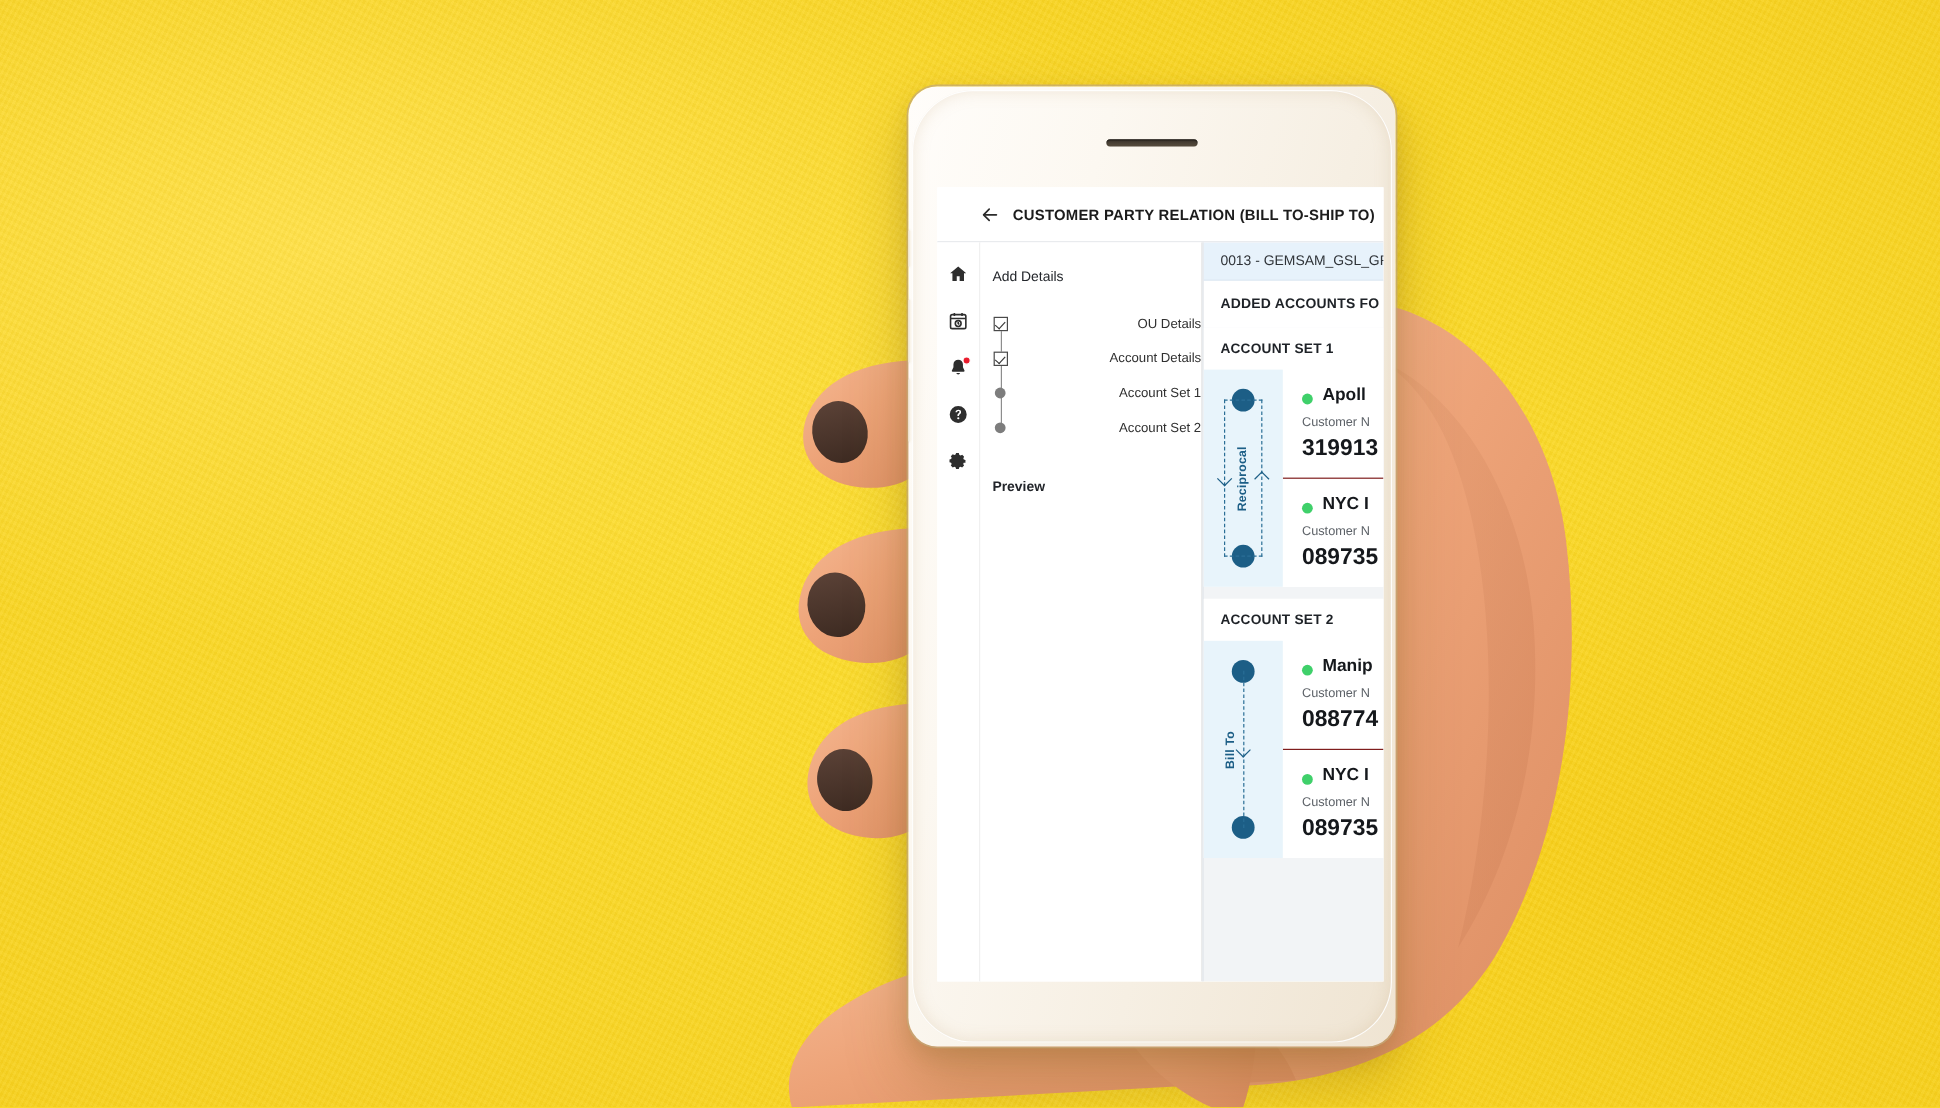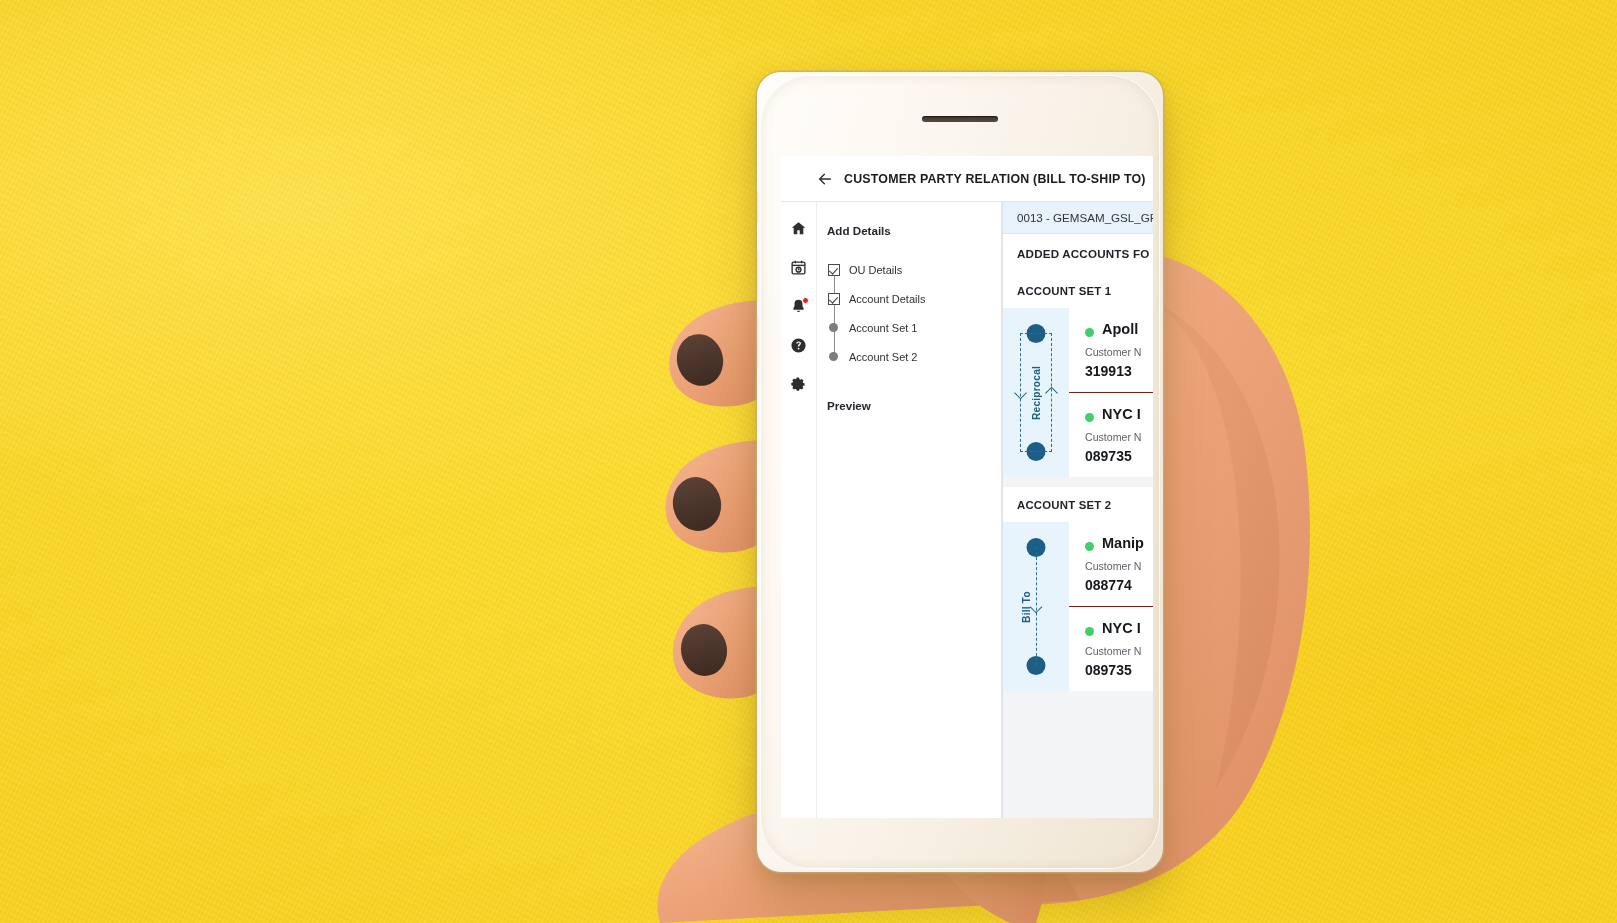--- a/index.html
+++ b/index.html
@@ -136,41 +136,42 @@
   
   #stepper {
     width: 185px;
     background: #fff;
     border-right: 1px solid #e6e6e6;
     padding: 22px 0 0 10px;
     flex: none;
   }
   .step-heading {
     font-size: 11.6px;
-    font-weight: 700;
+    font-weight: 400;
     color: #23262b;
     margin-bottom: 18px;
   }
   #steps { position: relative; padding-bottom: 6px; }
   #steps::before{
     content:"";
     position:absolute;
     left: 6.5px;
     top: 14px;
     bottom: 22px;
     width: 1.2px;
     background: #8d8d8d;
   }
   .step {
     display: flex;
     align-items: center;
     gap: 9px;
     height: 29px;
     position: relative;
     cursor: pointer;
+    justify-content: space-between;
   }
   .step-marker { width: 13px; height: 13px; flex: none; position: relative; z-index:1; display:flex; align-items:center; justify-content:center;}
   .marker-check {
     width: 12px; height: 12px;
     border: 1.3px solid #4a4a4a;
     background: #fff;
     position: relative;
   }
   .marker-check::after{
     content:"";
@@ -317,21 +318,21 @@
     background: #3FD06A;
     flex: none;
   }
   .acct-field-label {
     font-size: 10.6px;
     color: #5d6268;
     white-space: nowrap;
     margin-bottom: 5px;
   }
   .acct-field-value {
-    font-size: 14px;
+    font-size: 19px;
     font-weight: 700;
     color: #15181c;
     white-space: nowrap;
   }
 </style>
 </head>
 <body>
 
 <div id="backdrop"></div>
 

